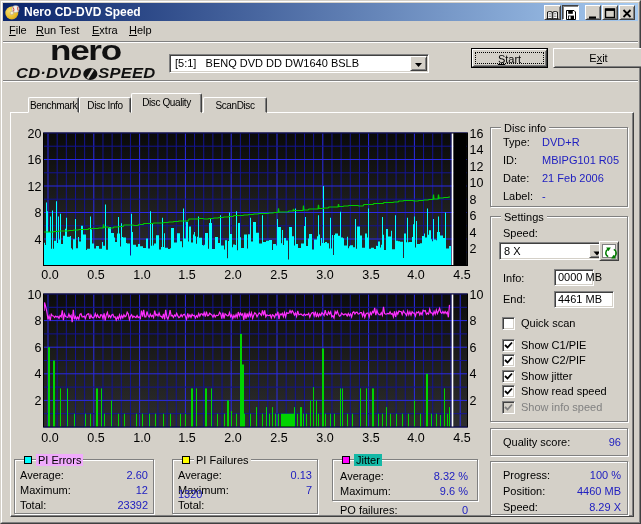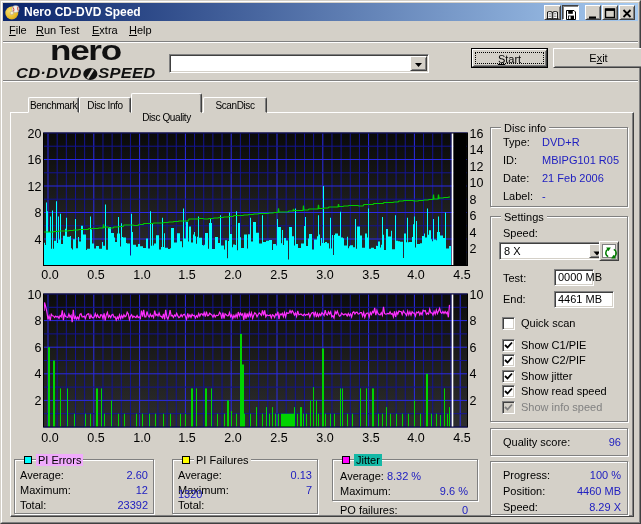--- a/index.html
+++ b/index.html
@@ -58,20 +58,21 @@
 <div class="abs lbl" style="left:36px;top:24px"><span style="text-decoration:underline">R</span>un Test</div>
 <div class="abs lbl" style="left:92px;top:24px"><span style="text-decoration:underline">E</span>xtra</div>
 <div class="abs lbl" style="left:129px;top:24px"><span style="text-decoration:underline">H</span>elp</div>
 <div class="abs" style="left:3px;top:41px;width:635px;height:2px;border-top:1px solid #808080;border-bottom:1px solid #fff"></div>
 
 <div class="abs" style="left:16px;top:40px;width:148px;height:42px">
 <div class="abs" style="left:34px;top:-5px;font-weight:bold;font-size:28px;letter-spacing:-1px;transform:scaleX(1.25);transform-origin:0 0;font-family:'Liberation Sans',sans-serif;color:#111">nero</div>
 <div class="abs" style="left:0px;top:25px;font-weight:bold;font-style:italic;font-size:14px;letter-spacing:0.2px;color:#111;white-space:nowrap;transform:scaleX(1.18);transform-origin:0 0">CD·DVD<span style="display:inline-block;position:relative;top:1.5px;width:12px;height:12px;background:#111;border-radius:50%;margin:0 1px"><span style="position:absolute;left:5px;top:1px;width:2px;height:10px;background:#d4d0c8;transform:rotate(28deg)"></span></span>SPEED</div>
 </div>
 <div class="abs sunken2" style="left:169px;top:54px;width:260px;height:19px;background:#fff">
+  <div class="abs lbl" style="left:5px;top:2px">[5:1]&nbsp;&nbsp; BENQ DVD DD DW1640 BSLB</div>
   <div class="abs raised" style="right:1px;top:1px;width:17px;height:15px"><svg width="15" height="13" viewBox="0 0 15 13">
         <path d="M4 5 L11 5 L7.5 9 Z" fill="#000"></path>
       </svg></div>
 </div>
 <div class="abs" style="left:471px;top:48px;width:77px;height:20px;border:1px solid #000">
   <div class="abs raised" style="inset:0">
     <div class="abs" style="inset:2px;border:1px dotted #000"></div>
     <div class="abs lbl" style="left:0;right:0;top:3px;text-align:center"><span style="text-decoration:underline">S</span>tart</div>
   </div>
 </div>
@@ -82,21 +83,21 @@
 
 <div class="abs" style="left:10px;top:112px;width:624px;height:405px;border:1px solid;border-color:#fff #404040 #404040 #fff;box-shadow:inset -1px -1px 0 #808080"></div>
 
 <div class="abs" style="left:28px;top:97px;width:51px;height:16px;background:#d4d0c8;border:1px solid;border-color:#fff #404040 #d4d0c8 #fff;border-radius:2px 2px 0 0;box-shadow:inset -1px 0 0 #808080">
     <div class="lbl" style="text-align:center;margin-top:2px;font-size:10px;letter-spacing:-0.4px">Benchmark</div>
   </div>
 <div class="abs" style="left:79px;top:97px;width:52px;height:16px;background:#d4d0c8;border:1px solid;border-color:#fff #404040 #d4d0c8 #fff;border-radius:2px 2px 0 0;box-shadow:inset -1px 0 0 #808080">
     <div class="lbl" style="text-align:center;margin-top:2px;font-size:10px;letter-spacing:-0.4px">Disc Info</div>
   </div>
 <div class="abs" style="left:131px;top:93px;width:71px;height:20px;background:#d4d0c8;border:1px solid;border-color:#fff #404040 #d4d0c8 #fff;border-radius:2px 2px 0 0;box-shadow:inset -1px 0 0 #808080">
-    <div class="lbl" style="text-align:center;margin-top:18px;font-size:10px;letter-spacing:-0.4px">Disc Quality</div>
+    <div class="lbl" style="text-align:center;margin-top:3px;font-size:10px;letter-spacing:-0.4px">Disc Quality</div>
   </div>
 <div class="abs" style="left:203px;top:97px;width:64px;height:16px;background:#d4d0c8;border:1px solid;border-color:#fff #404040 #d4d0c8 #fff;border-radius:2px 2px 0 0;box-shadow:inset -1px 0 0 #808080">
     <div class="lbl" style="text-align:center;margin-top:2px;font-size:10px;letter-spacing:-0.4px">ScanDisc</div>
   </div>
 
 <svg class="abs" style="left:0;top:118px" width="486" height="168">
 <defs>
       <linearGradient id="g1" x1="0" y1="0" x2="0" y2="1">
 <stop offset="0" stop-color="#0a0a0a"></stop>
         <stop offset="1" stop-color="#2e2e2e"></stop>
@@ -374,21 +375,21 @@
 <div class="abs val" style="left:178px;top:469px;width:134px;text-align:right">0.13</div>
 <div class="abs lbl" style="left:178px;top:484px">Maximum:</div>
 <div class="abs val" style="left:178px;top:484px;width:134px;text-align:right">7</div>
 <div class="abs lbl" style="left:178px;top:499px">Total:</div>
 <div class="abs val" style="left:178px;top:488px;width:134px;">1320</div>
 
 <div class="abs groupbox" style="left:332px;top:459px;width:146px;height:42px"></div>
 <div class="abs" style="left:342px;top:456px;width:8px;height:8px;background:#ff00ff;border:1px solid #000"></div>
 <div class="abs lbl" style="left:354px;top:454px;background:#14b8a6;padding:0 2px">Jitter</div>
 <div class="abs lbl" style="left:340px;top:470px">Average:</div>
-<div class="abs val" style="left:340px;top:470px;width:128px;text-align:center">8.32 %</div>
+<div class="abs val" style="left:340px;top:470px;width:128px;text-align:right">8.32 %</div>
 <div class="abs lbl" style="left:340px;top:485px">Maximum:</div>
 <div class="abs val" style="left:340px;top:485px;width:128px;text-align:right">9.6 %</div>
 <div class="abs lbl" style="left:340px;top:504px">PO failures:</div>
 <div class="abs val" style="left:340px;top:504px;width:128px;text-align:right">0</div>
 
 <div class="abs groupbox" style="left:490px;top:127px;width:138px;height:80px"></div>
 <div class="abs lbl" style="left:501px;top:122px;background:#d4d0c8;padding:0 3px">Disc info</div>
 <div class="abs lbl" style="left:503px;top:136px">Type:</div>
 <div class="abs val" style="left:542px;top:136px">DVD+R</div>
 <div class="abs lbl" style="left:503px;top:154px">ID:</div>
@@ -408,21 +409,21 @@
       </svg></div>
 </div>
 <div class="abs raised" style="left:599px;top:241px;width:20px;height:20px">
     <div class="abs" style="inset:2px;background:#fff;border:1px solid #808080;padding:1px 0 0 1px"><svg width="14" height="14" viewBox="0 0 14 14">
 <path d="M4.2 10.6 A4.6 4.2 0 0 1 4.2 3.2" fill="none" stroke="#007d00" stroke-width="1.5"></path>
 <path d="M9.8 3.4 A4.6 4.2 0 0 1 9.8 10.8" fill="none" stroke="#007d00" stroke-width="1.5"></path>
 <path d="M2.2 1.6 L6.8 1.6 L4.5 5.2 Z" fill="#007d00"></path>
 <path d="M11.8 12.4 L7.2 12.4 L9.5 8.8 Z" fill="#007d00"></path>
 </svg></div>
   </div>
-<div class="abs lbl" style="left:503px;top:272px">Test:</div>
+<div class="abs lbl" style="left:503px;top:272px">Info:</div>
 <div class="abs sunken2" style="left:554px;top:269px;width:40px;height:17px">
     <div class="abs lbl" style="left:3px;top:1px">0000 MB</div>
   </div>
 <div class="abs lbl" style="left:503px;top:293px">End:</div>
 <div class="abs sunken2" style="left:554px;top:291px;width:60px;height:17px">
     <div class="abs lbl" style="left:3px;top:1px">4461 MB</div>
   </div>
 <div class="abs" style="left:502px;top:317px;width:13px;height:13px;background:#fff;border:1px solid;border-color:#808080 #fff #fff #808080;box-shadow:inset 1px 1px 0 #404040, inset -1px -1px 0 #d4d0c8"></div>
 <div class="abs lbl" style="left:521px;top:317px;color:#000">Quick scan</div>
 <div class="abs" style="left:502px;top:339px;width:13px;height:13px;background:#fff;border:1px solid;border-color:#808080 #fff #fff #808080;box-shadow:inset 1px 1px 0 #404040, inset -1px -1px 0 #d4d0c8">

